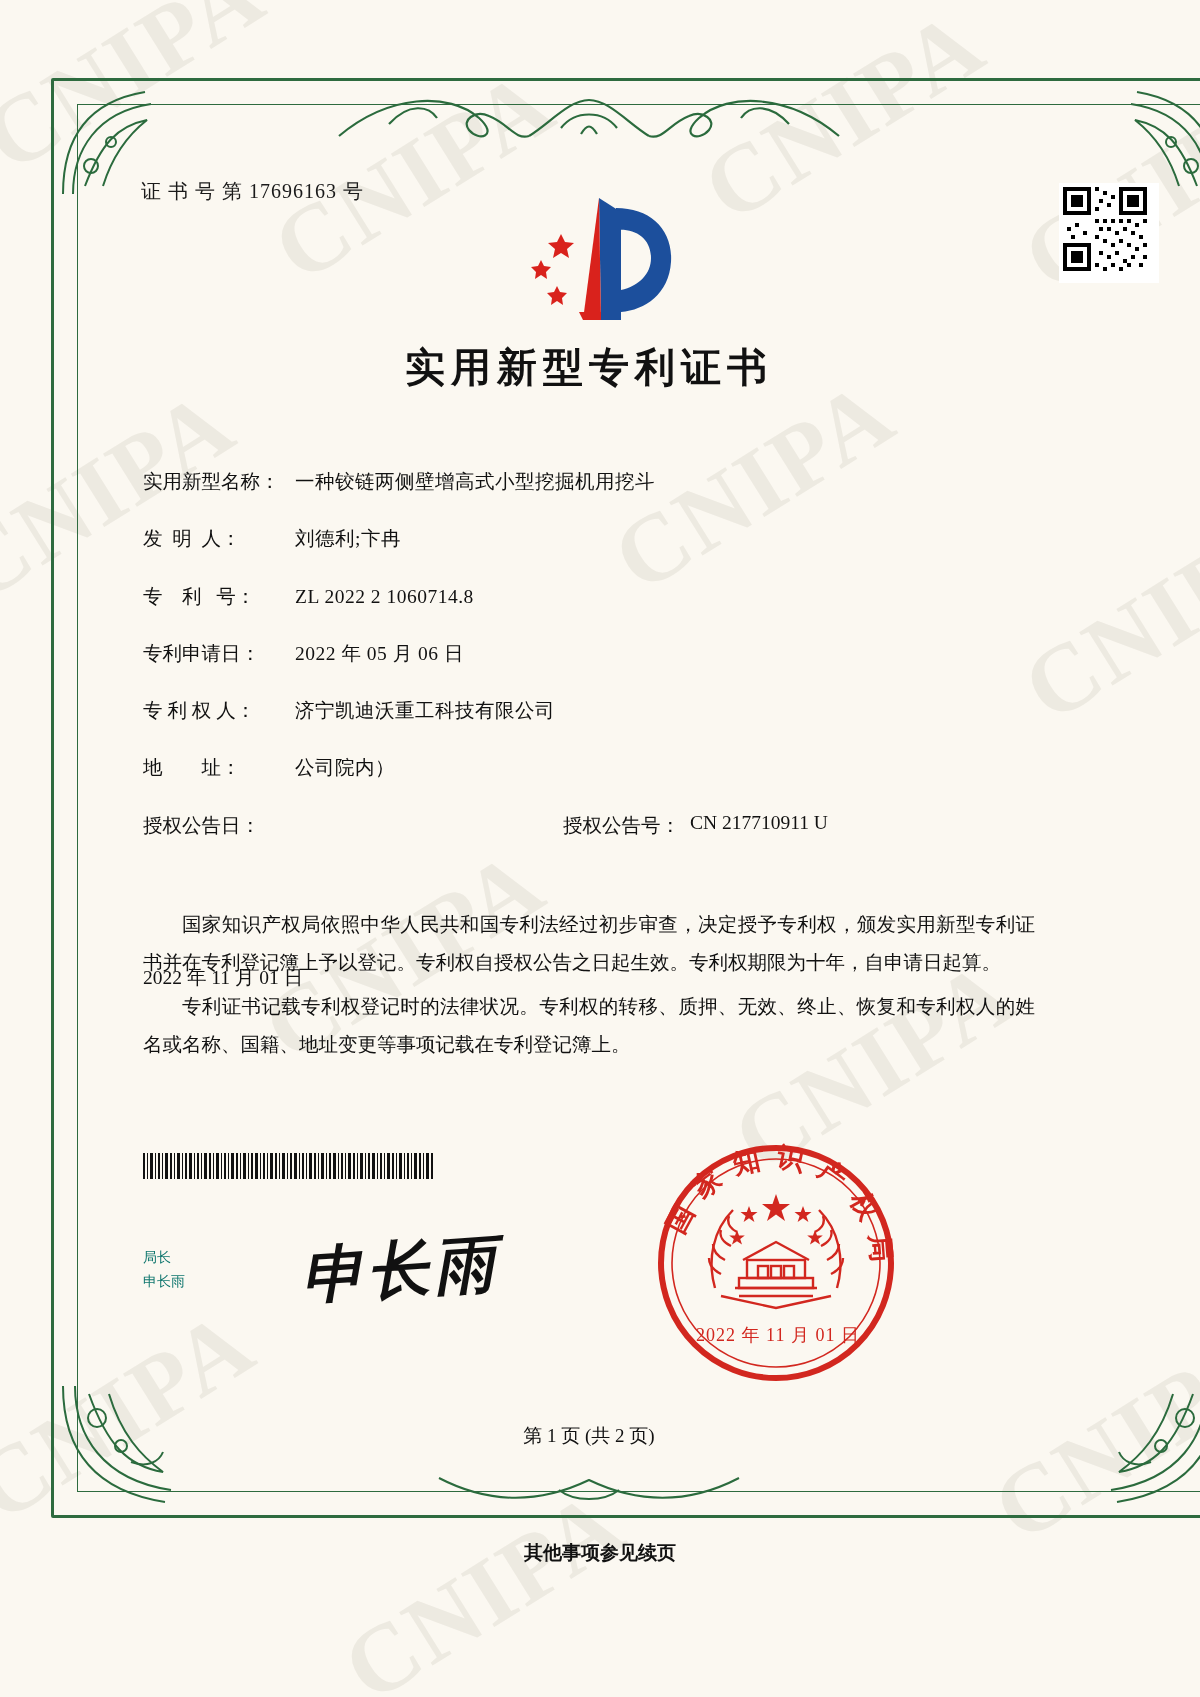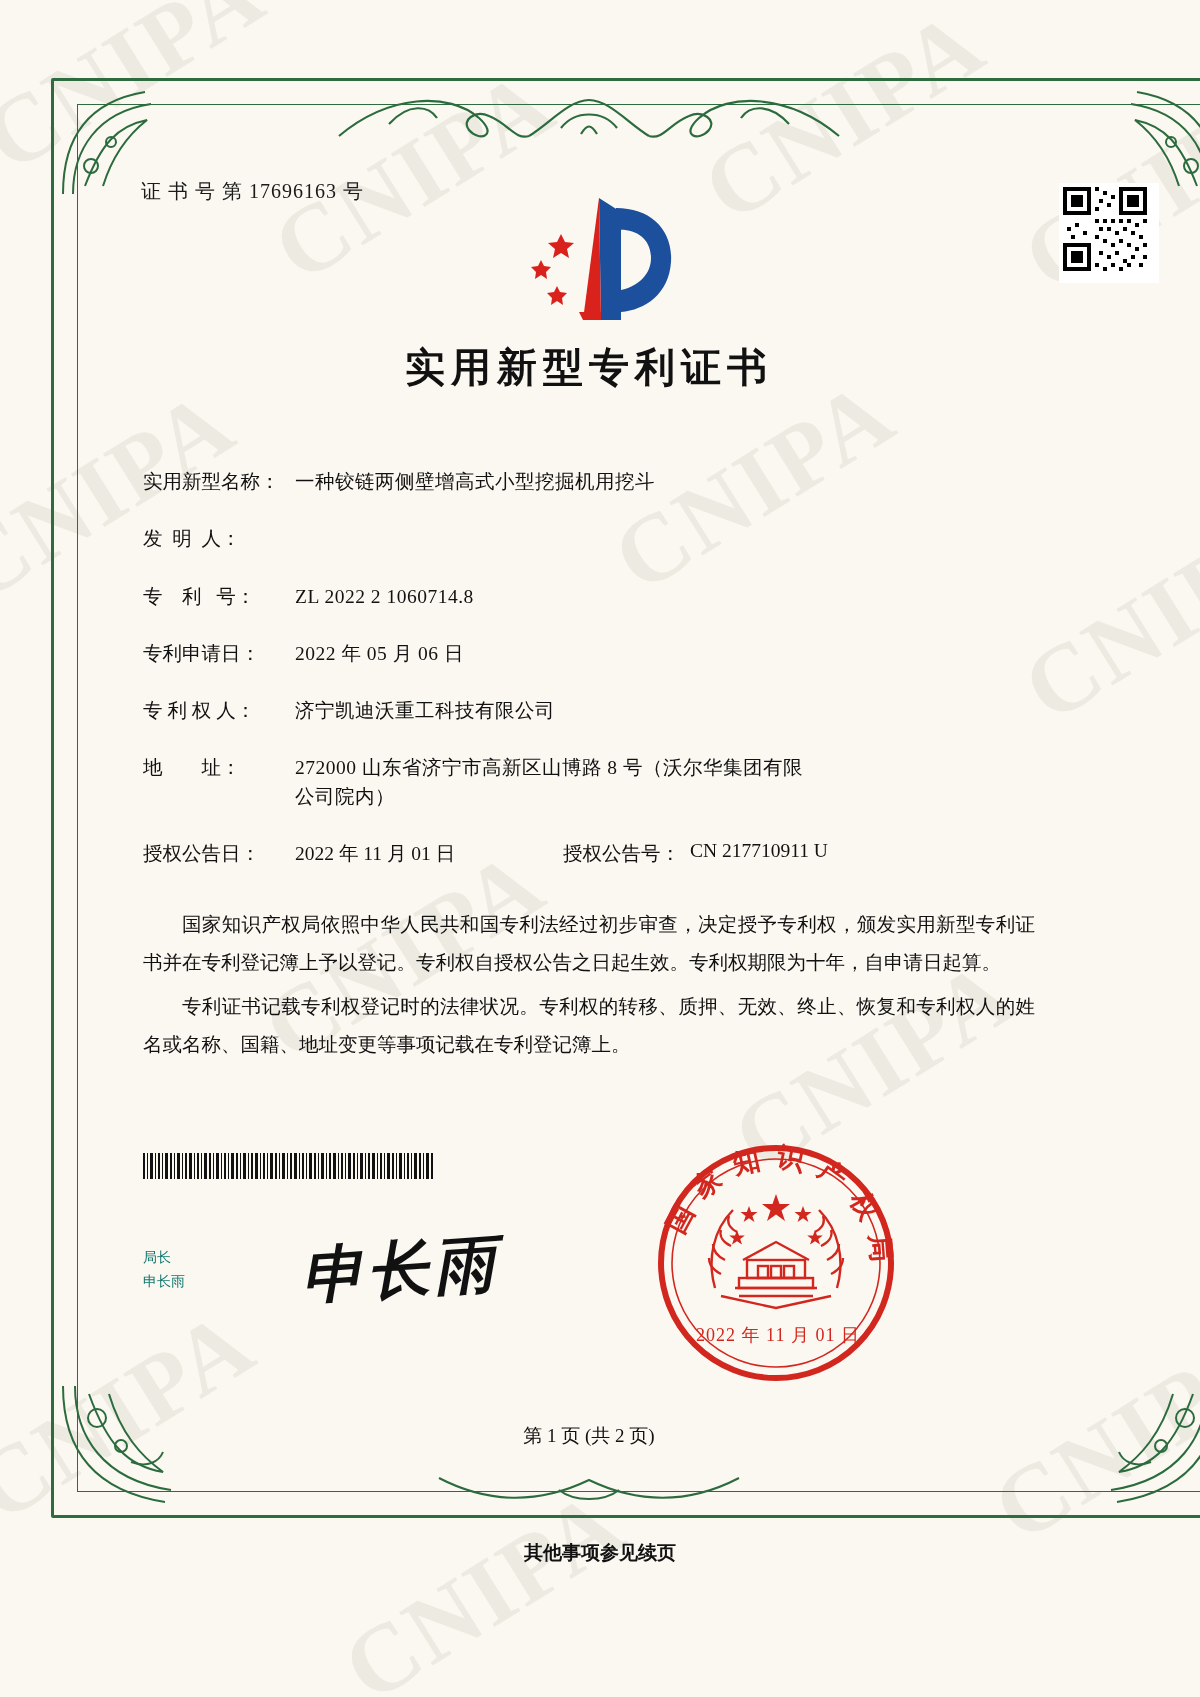--- a/index.html
+++ b/index.html
@@ -139,21 +139,21 @@
   .field .val .sub {
     display: block;
   }
   .field-split {
     display: flex;
     margin-bottom: 20px;
   }
   .field-split .half {
     display: flex;
   }
-  .field-split .half.first { width: 420px; }
+  .field-split .half.first { width: 420px; flex-direction: column; }
   .field-split .lbl2 {
     width: 152px;
     flex: 0 0 152px;
     white-space: pre;
   }
   .field-split .lbl3 {
     flex: 0 0 auto;
     white-space: pre;
     padding-right: 10px;
   }
@@ -420,37 +420,37 @@
 
   <div class="title">实用新型专利证书</div>
 
   <div class="fields">
     <div class="field">
       <div class="lbl">实用新型名称：</div>
       <div class="val">一种铰链两侧壁增高式小型挖掘机用挖斗</div>
     </div>
     <div class="field">
       <div class="lbl">发  明  人：</div>
+      <div class="val">刘德利;卞冉</div>
     </div>
     <div class="field">
       <div class="lbl">专    利   号：</div>
       <div class="val">ZL 2022 2 1060714.8</div>
     </div>
     <div class="field">
       <div class="lbl">专利申请日：</div>
       <div class="val">2022 年 05 月 06 日</div>
     </div>
     <div class="field">
       <div class="lbl">专 利 权 人：</div>
       <div class="val">济宁凯迪沃重工科技有限公司</div>
     </div>
     <div class="field">
       <div class="lbl">地        址：</div>
       <div class="val">
-        <span>272000 山东省济宁市高新区山博路 8 号（沃尔华集团有限</span>
         <span class="sub">公司院内）</span>
       </div>
     </div>
     <div class="field-split">
       <div class="half first">
         <div class="lbl2">授权公告日：</div>
         <div>2022 年 11 月 01 日</div>
       </div>
       <div class="half">
         <div class="lbl3">授权公告号：</div>

